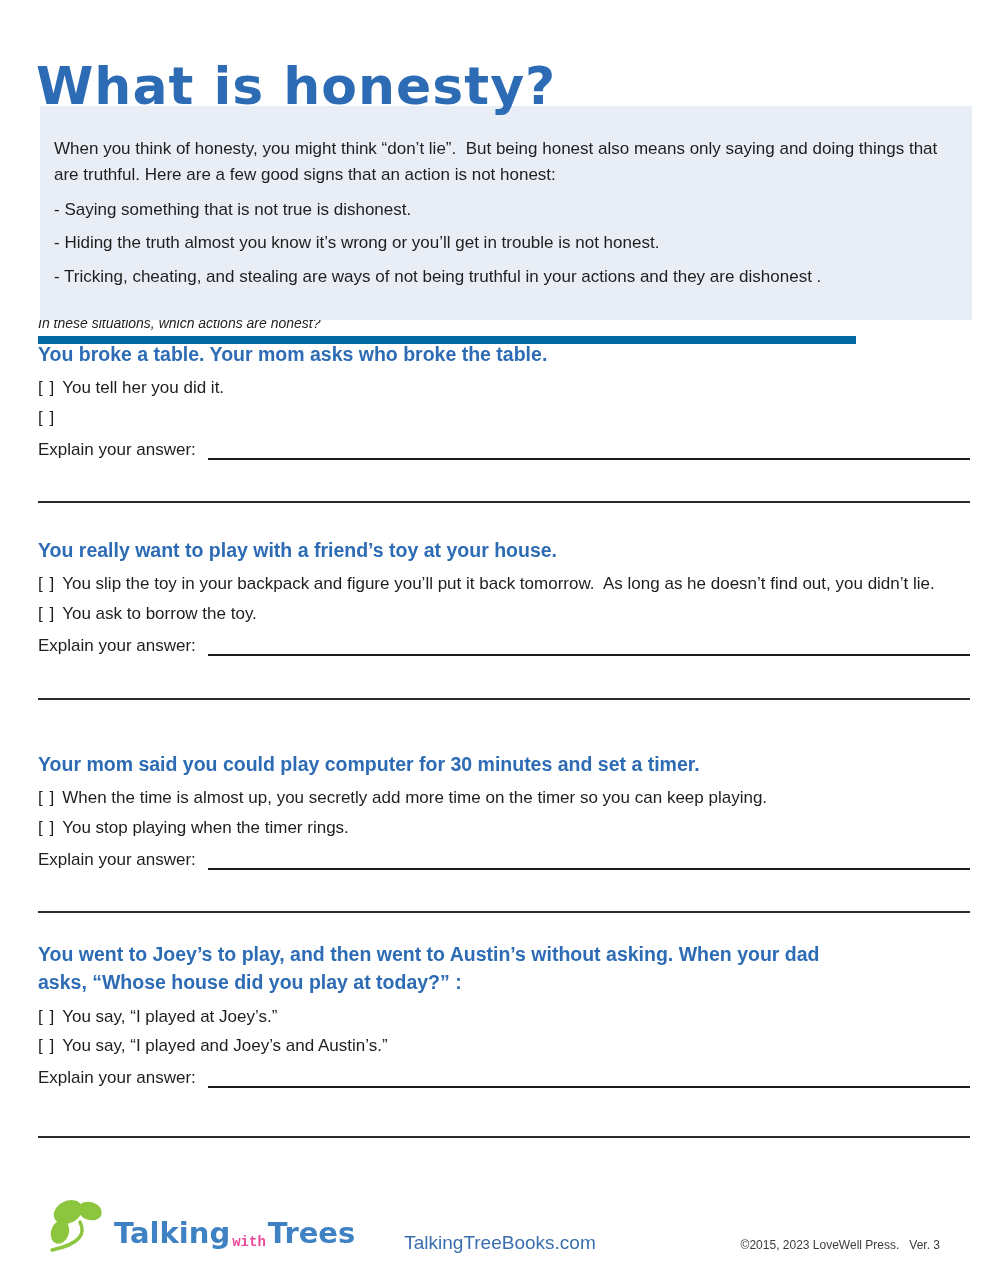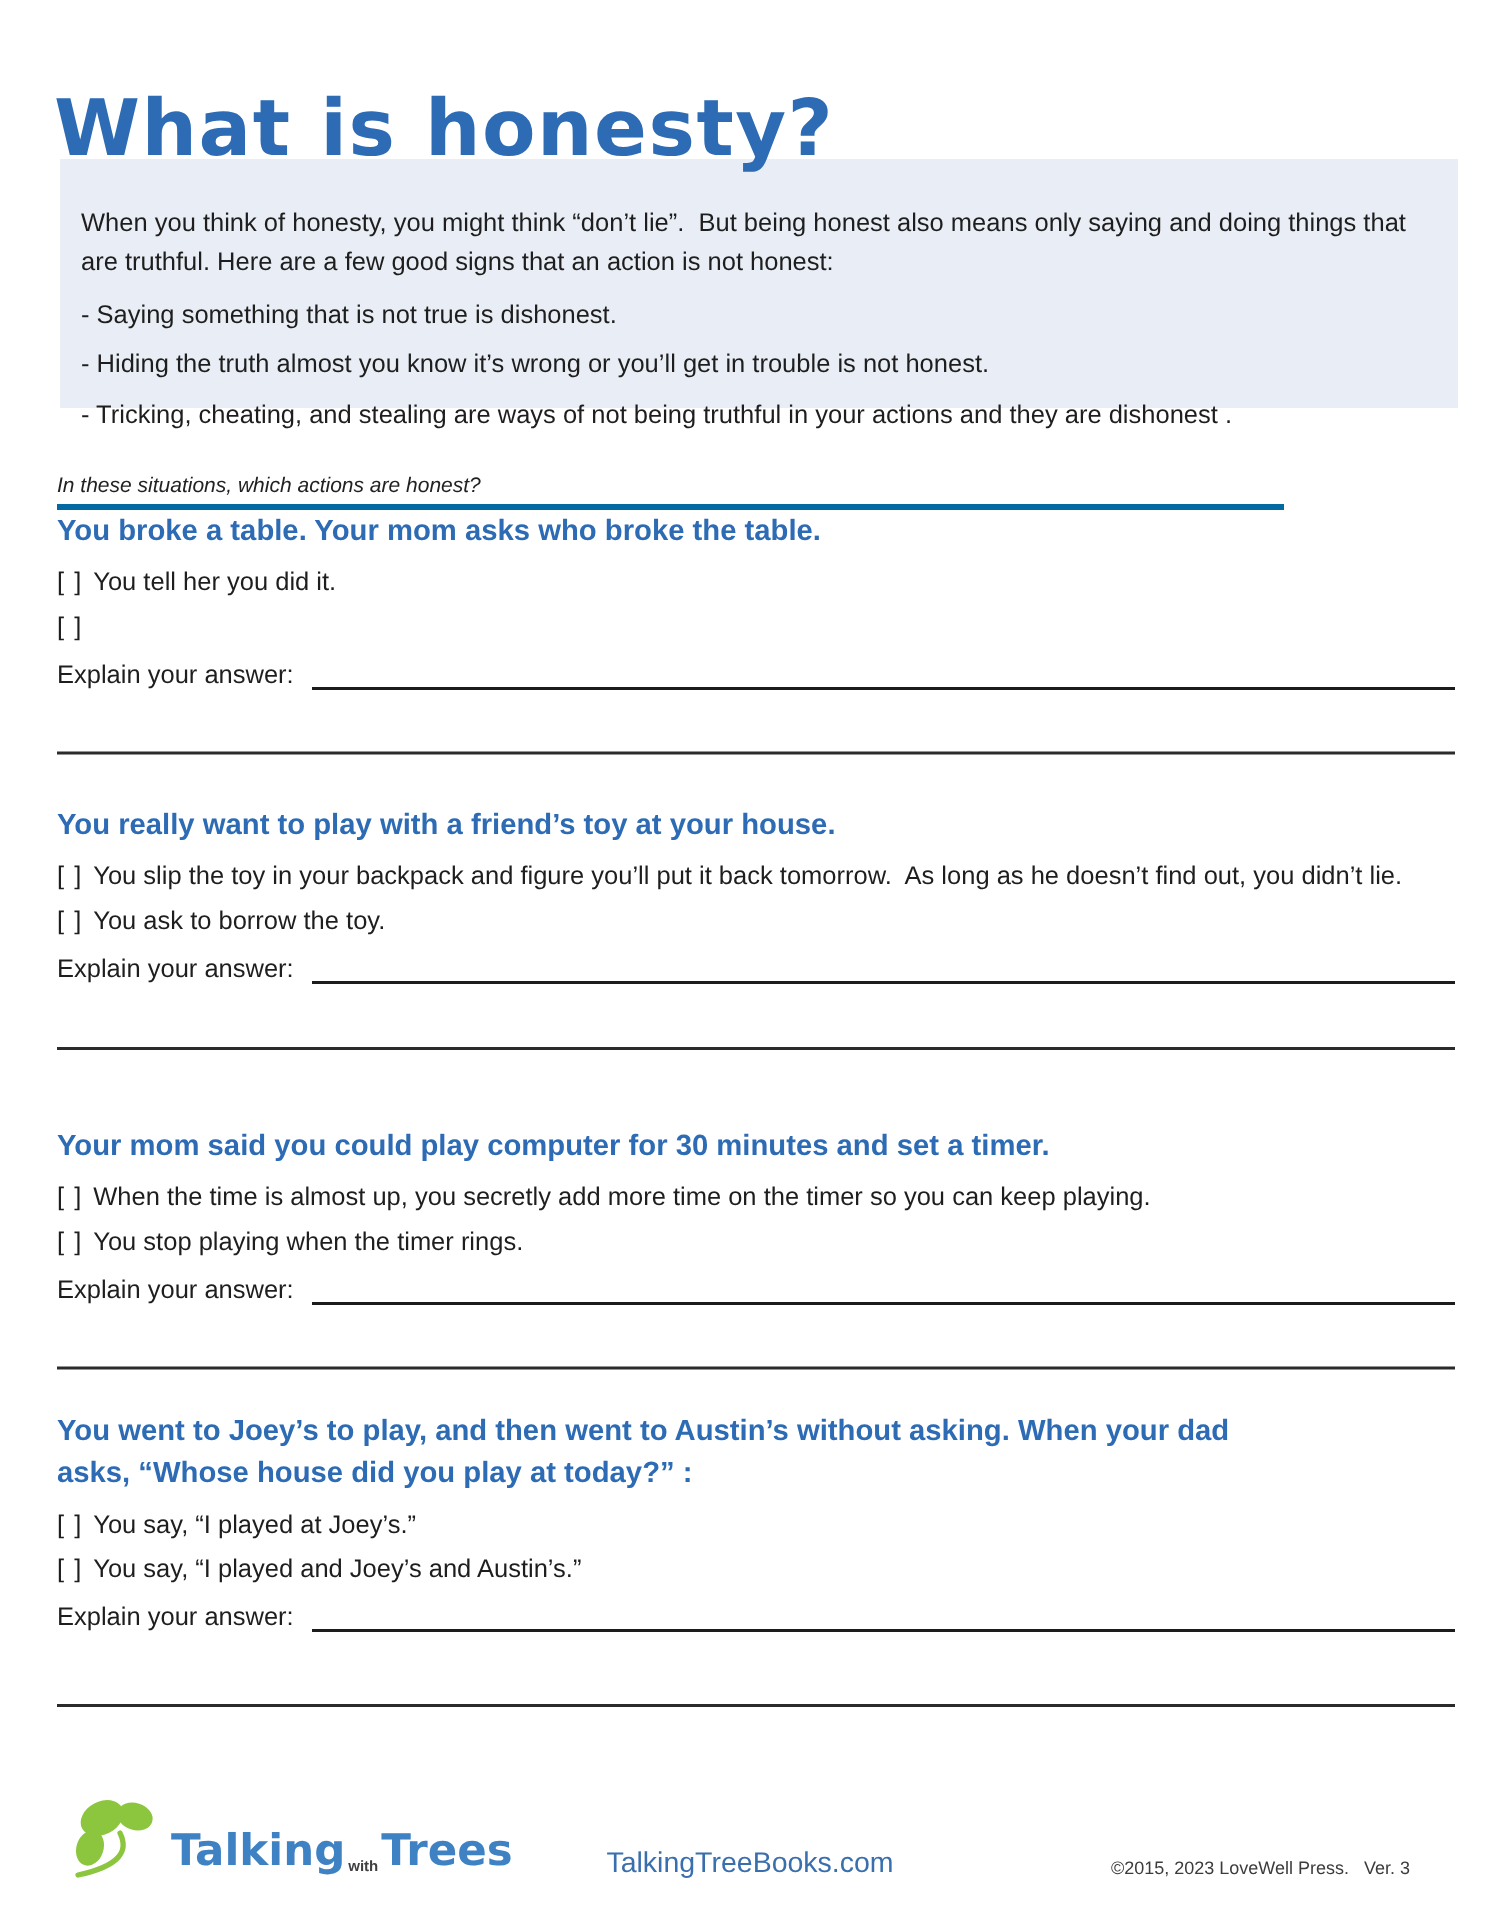--- a/index.html
+++ b/index.html
@@ -9,35 +9,35 @@
     font-family:"Liberation Sans", sans-serif;
     color:#1e1e1e;
   }
   .page-title {
     position:absolute; left:36px; top:56px; z-index:2;
     font-family:"DejaVu Sans", sans-serif;
     font-size:52px; font-weight:bold; letter-spacing:1px;
     color:#2d6cb5;
   }
   .intro-box {
-    position:absolute; left:40px; top:106px; width:932px; height:166px;
+    position:absolute; left:40px; top:106px; width:932px; height:214px;
     background:#e9eef6; z-index:1;
     padding:30px 14px 0 14px;
   }
   .intro-paragraph {
     font-size:17px; line-height:1.55; color:#1e1e1e; white-space:pre-wrap;
   }
   .intro-bullet {
     font-size:17px; line-height:1.45; margin-top:9px; color:#1e1e1e; white-space:pre-wrap;
   }
   .instruction {
     position:absolute; left:38px; top:315px; width:818px;
     font-size:14px; font-style:italic; color:#222222;
     padding-bottom:5px;
-    border-bottom:4px solid #0369a1;
+    border-bottom:8px solid #0369a1;
   }
   .section { position:absolute; left:38px; width:932px; }
   .sec-1 { top:340px; }
   .sec-2 { top:536px; }
   .sec-3 { top:750px; }
   .sec-4 { top:940px; }
   .section-heading {
     font-size:19.5px; font-weight:bold; color:#2d6cb5;
     line-height:1.45; max-width:820px; margin-bottom:9px; white-space:pre-wrap;
   }
@@ -61,22 +61,22 @@
   .footer-logo {
     position:absolute; left:46px; top:0; display:flex; align-items:flex-end;
   }
   .logo-leaf { width:66px; height:64px; flex:none; margin-right:2px; }
   .logo-text { display:flex; align-items:flex-end; padding-bottom:10px; }
   .logo-talking, .logo-trees {
     font-family:"DejaVu Sans", sans-serif;
     font-size:29px; font-weight:bold; color:#3e82c4; letter-spacing:0px;
   }
   .logo-with {
-    font-family:Liberation Sans, sans-serif;
-    font-size:10px; font-weight:bold; color:#404040; margin:0 2px;
+    font-family:Liberation Mono, monospace;
+    font-size:14px; font-weight:bold; color:#ec4899; margin:0 2px;
   }
   .footer-site {
     position:absolute; left:0; top:36px; width:1000px; text-align:center;
     font-size:19px; color:#3a6fae;
   }
   .footer-copyright {
     position:absolute; right:60px; top:42px;
     font-size:12px; color:#3c3c3c; white-space:pre-wrap;
   }
 </style>

